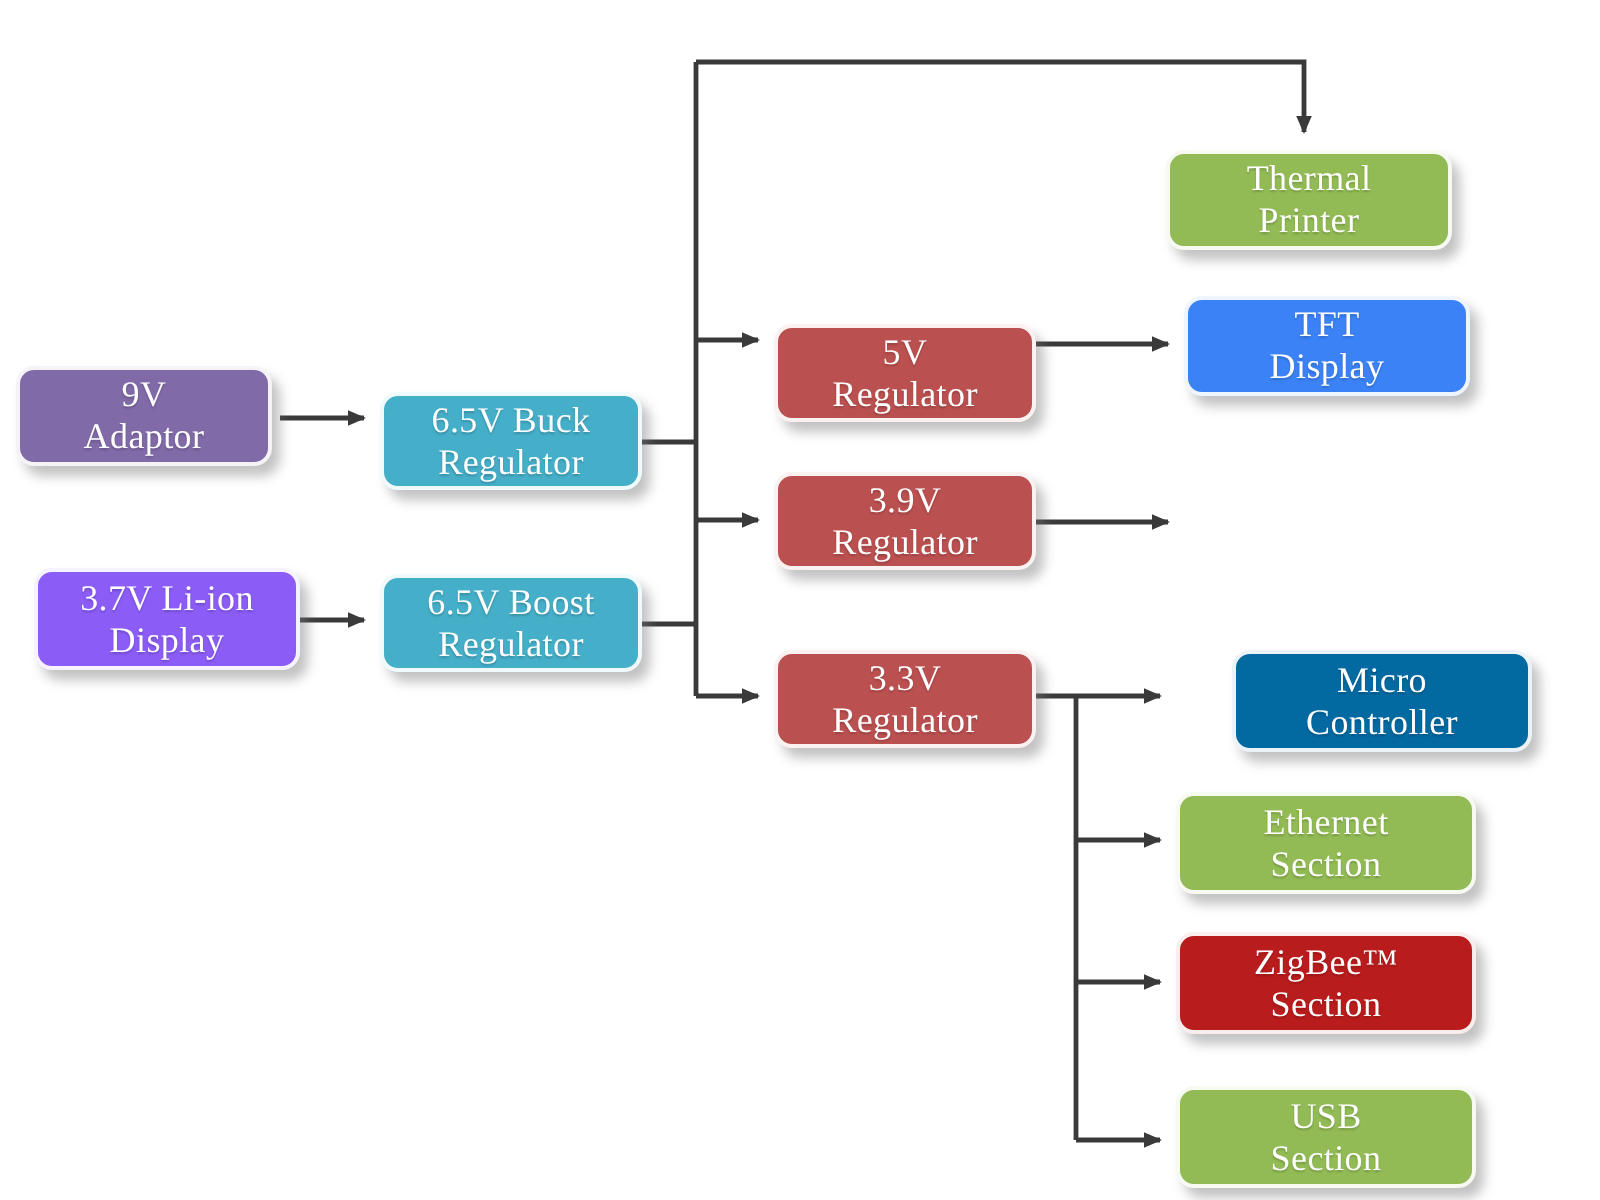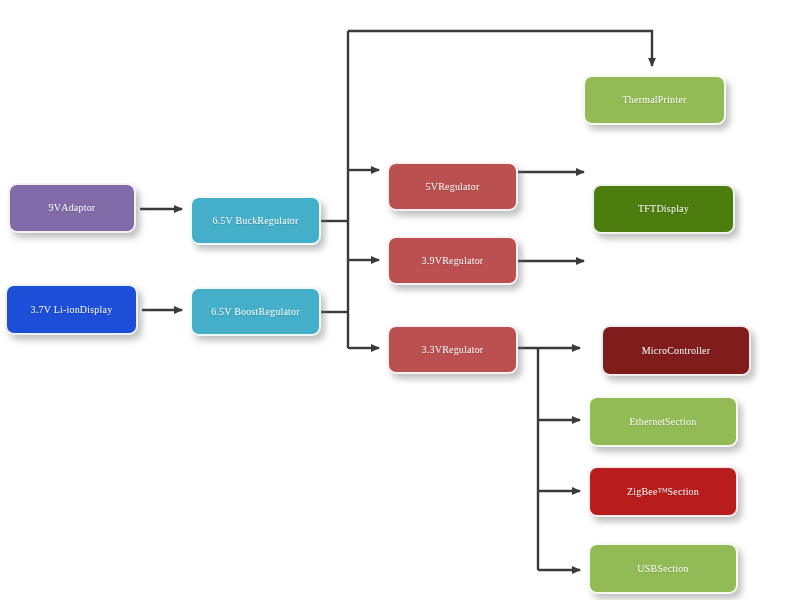--- a/index.html
+++ b/index.html
@@ -20,29 +20,29 @@
     left: 0;
     top: 0;
     width: 800px;
     height: 600px;
     pointer-events: none;
   }
   .node {
     position: absolute;
     box-sizing: border-box;
     display: flex;
-    flex-direction: row;
+    flex-direction: column;
     align-items: center;
     justify-content: center;
     text-align: center;
     color: #ffffff;
     border-radius: 9px;
     border: 2px solid rgba(255,255,255,0.92);
     box-shadow: 4px 5px 6px rgba(120,120,120,0.45);
-    font-size: 10px;
+    font-size: 18px;
     line-height: 1.16;
     letter-spacing: 0.2px;
     text-shadow: 0 1px 1px rgba(0,0,0,0.18);
     padding: 2px 4px;
   }
   .node .ln {
     display: block;
     white-space: nowrap;
   }
   .src   { background: #806aa8; }
@@ -84,21 +84,21 @@
       <path d="M538,491 L580,491" marker-end="url(#arrow)"></path>
       <path d="M538,570 L580,570" marker-end="url(#arrow)"></path>
     </g>
   </svg>
 
   <div class="node src" id="n-adaptor" style="left: 8px; top: 183px; width: 128px; height: 50px; background: rgb(128, 106, 168);">
     <span class="ln">9V</span>
     <span class="ln">Adaptor</span>
   </div>
 
-  <div class="node src" id="n-battery" style="left: 5px; top: 284px; width: 133px; height: 51px; background: #1d4ed8;">
+  <div class="node src" id="n-battery" style="left: 17px; top: 284px; width: 133px; height: 51px; background: #8b5cf6;">
     <span class="ln">3.7V Li-ion</span>
     <span class="ln">Display</span>
   </div>
 
   <div class="node conv" id="n-buck" style="left: 190px; top: 196px; width: 131px; height: 49px; background: rgb(69, 174, 200);">
     <span class="ln">6.5V Buck</span>
     <span class="ln">Regulator</span>
   </div>
 
   <div class="node conv" id="n-boost" style="left: 190px; top: 287px; width: 131px; height: 49px; background: rgb(69, 174, 200);">
@@ -119,27 +119,27 @@
   <div class="node reg" id="n-reg33v" style="left: 387px; top: 325px; width: 131px; height: 49px; background: rgb(187, 80, 80);">
     <span class="ln">3.3V</span>
     <span class="ln">Regulator</span>
   </div>
 
   <div class="node out" id="n-printer" style="left: 583px; top: 75px; width: 143px; height: 50px; background: rgb(146, 187, 85);">
     <span class="ln">Thermal</span>
     <span class="ln">Printer</span>
   </div>
 
-  <div class="node out" id="n-tft" style="left: 592px; top: 148px; width: 143px; height: 50px; background: #4d7c0f; margin-top: 36px;">
+  <div class="node out" id="n-tft" style="left: 592px; top: 148px; width: 143px; height: 50px; background: #3b82f6;">
     <span class="ln">TFT</span>
     <span class="ln">Display</span>
   </div>
 
 
-  <div class="node out" id="n-micro" style="left: 601px; top: 325px; width: 150px; height: 51px; background: #7f1d1d;">
+  <div class="node out" id="n-micro" style="left: 616px; top: 325px; width: 150px; height: 51px; background: #0369a1;">
     <span class="ln">Micro</span>
     <span class="ln">Controller</span>
   </div>
 
   <div class="node out" id="n-ethernet" style="left: 588px; top: 396px; width: 150px; height: 51px; background: rgb(146, 187, 85);">
     <span class="ln">Ethernet</span>
     <span class="ln">Section</span>
   </div>
 
   <div class="node out" id="n-zigbee" style="left: 588px; top: 466px; width: 150px; height: 51px; background: #b91c1c;">

